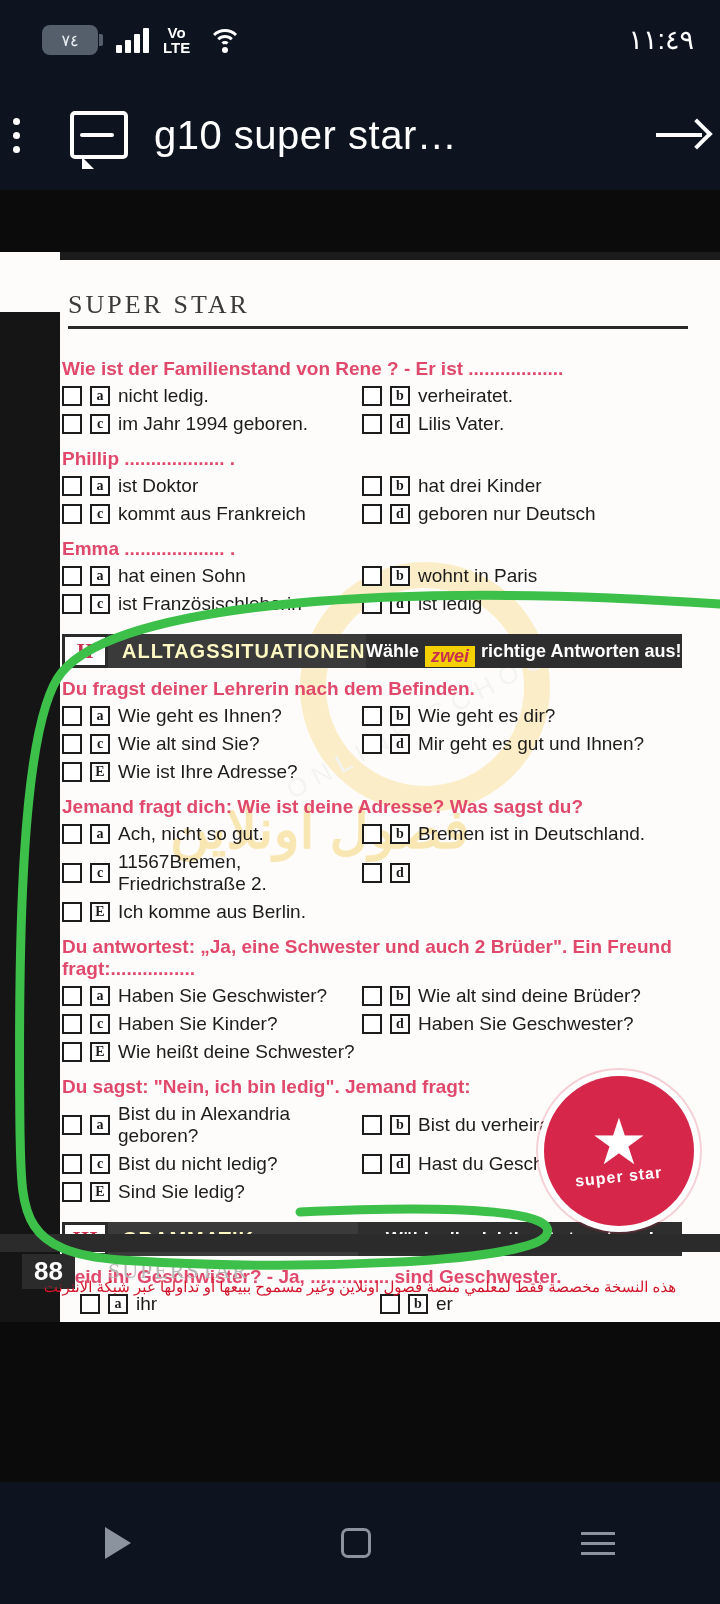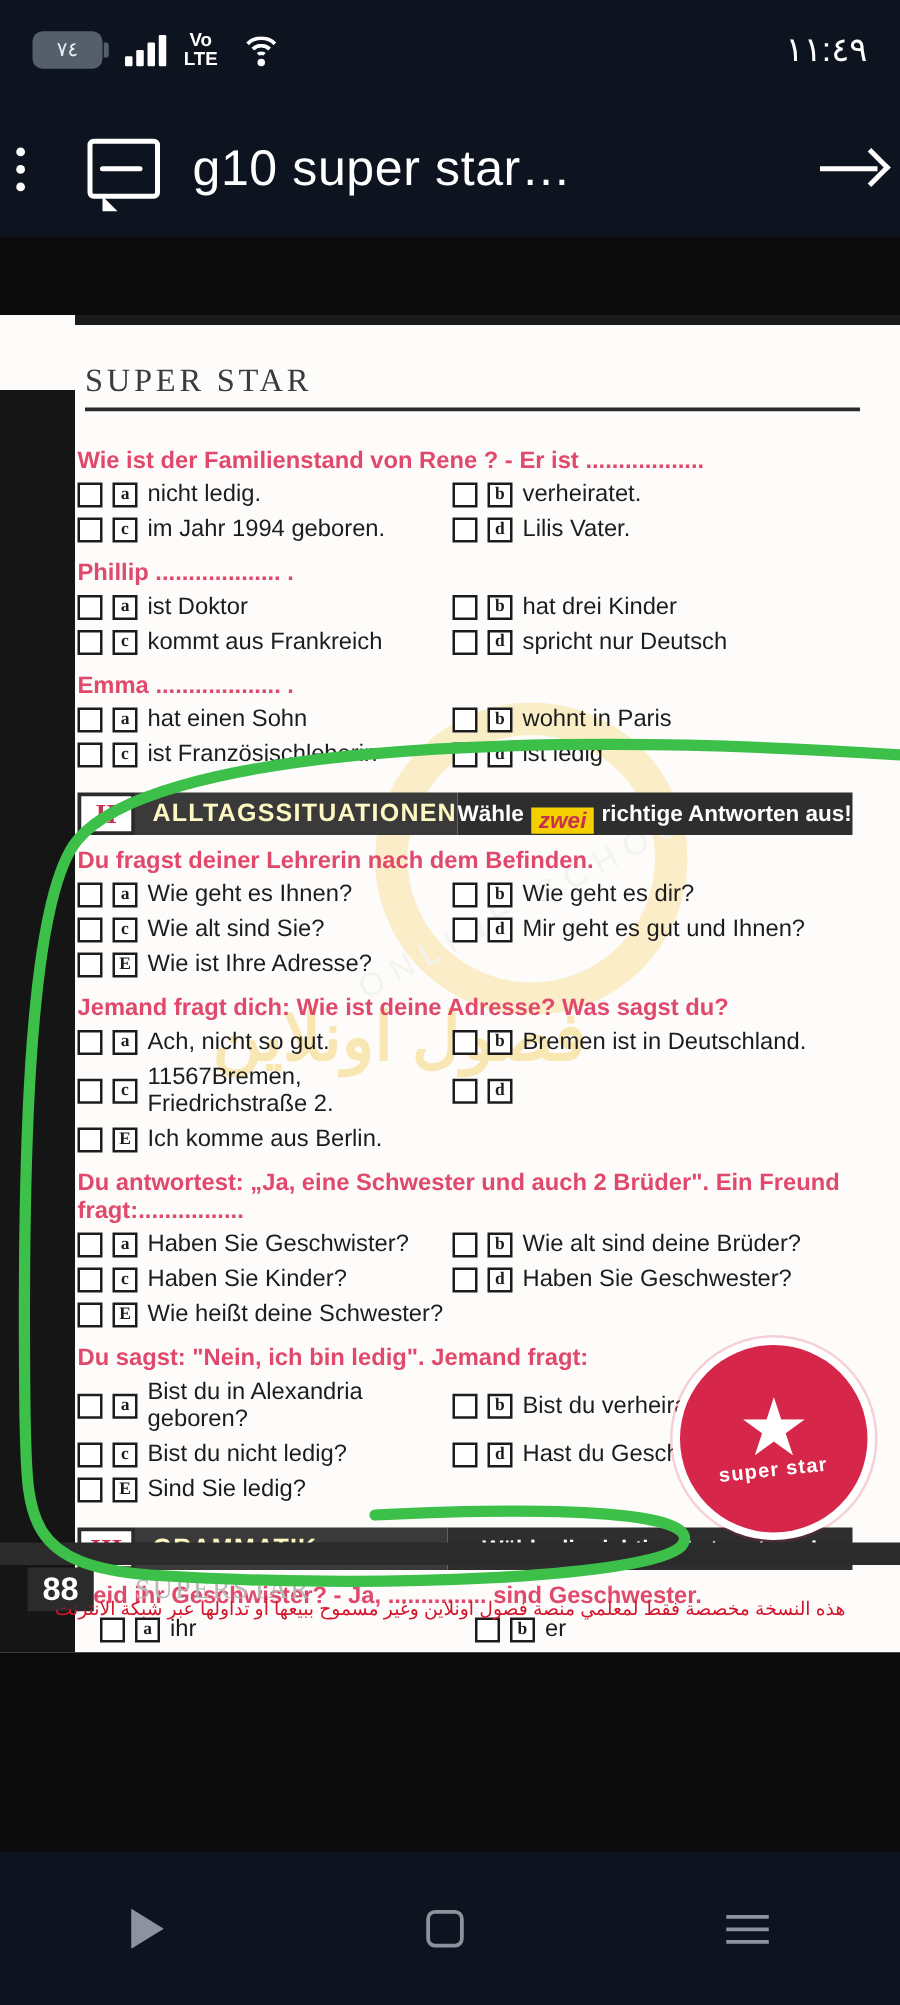--- a/index.html
+++ b/index.html
@@ -13,21 +13,21 @@
 
   
   .statusbar {
     position: absolute; top:0; left:0; width:720px; height:80px;
     background:#0d1420; color:#fff;
     display:flex; align-items:center; padding: 0 26px;
   }
   .batt {
     display:flex; align-items:center; justify-content:center;
     width:56px; height:30px; border-radius:8px; background:#555f6b;
-    color:#e8edf2; font-size:16px; letter-spacing:1px; position:relative;
+    color:#e8edf2; font-size:16px; letter-spacing:1px; position:relative;margin-left:16px;
   }
   .batt:after{ content:""; position:absolute; right:-5px; top:9px; width:4px;height:12px;background:#555f6b;border-radius:0 2px 2px 0;}
   .sig { display:flex; align-items:flex-end; gap:3px; margin-left:18px; height:26px;}
   .sig i { display:block; width:6px; background:#fff; border-radius:1px;}
   .sig i:nth-child(1){height:8px;} .sig i:nth-child(2){height:13px;}
   .sig i:nth-child(3){height:19px;} .sig i:nth-child(4){height:25px;}
   .volte { margin-left:14px; font-size:14px; line-height:1.0; text-align:center; color:#fff;}
   .volte b { display:block; font-weight:700; font-size:15px;}
   .wifi { margin-left:18px; position:relative; width:34px; height:26px;}
   .wifi span{ position:absolute; left:50%; transform:translateX(-50%); border:3px solid #fff; border-bottom-color:transparent; border-left-color:transparent; border-right-color:transparent; border-radius:50%;}
@@ -239,21 +239,21 @@
         </div>
         <div class="optrow">
           <div class="opt col-a">
             <span class="box"></span>
             <span class="ltr">c</span>
             <span>kommt aus Frankreich</span>
           </div>
           <div class="opt col-b">
             <span class="box"></span>
             <span class="ltr">d</span>
-            <span>spricht nur Deutsch</span>
+            <span>geboren nur Deutsch</span>
           </div>
         </div>
       </div>
 
       <div class="q">Emma ................... .</div>
       <div class="opts">
         <div class="optrow">
           <div class="opt col-a">
             <span class="box"></span>
             <span class="ltr">a</span>

